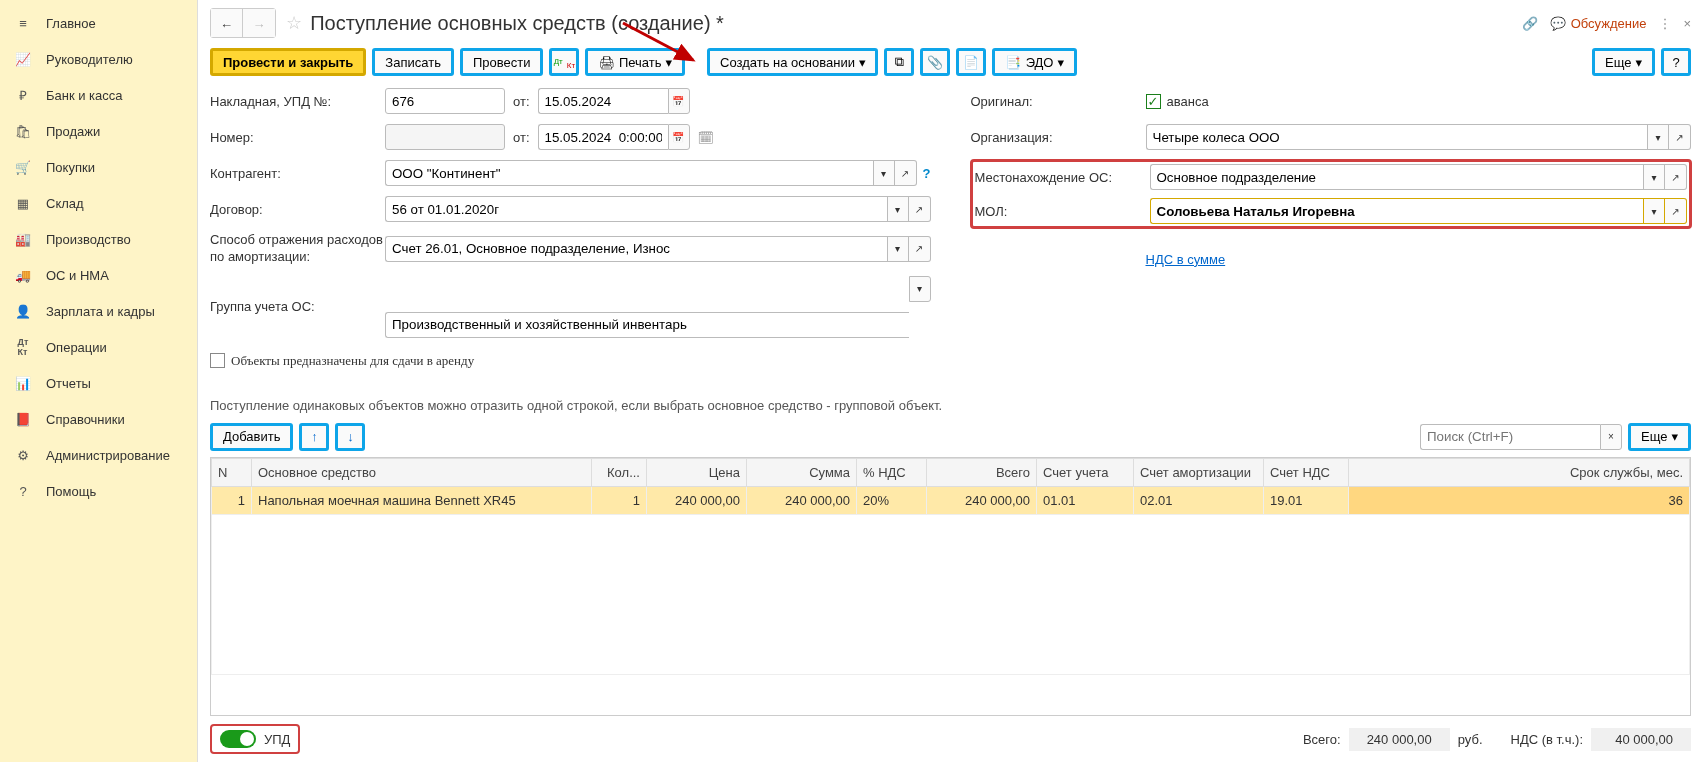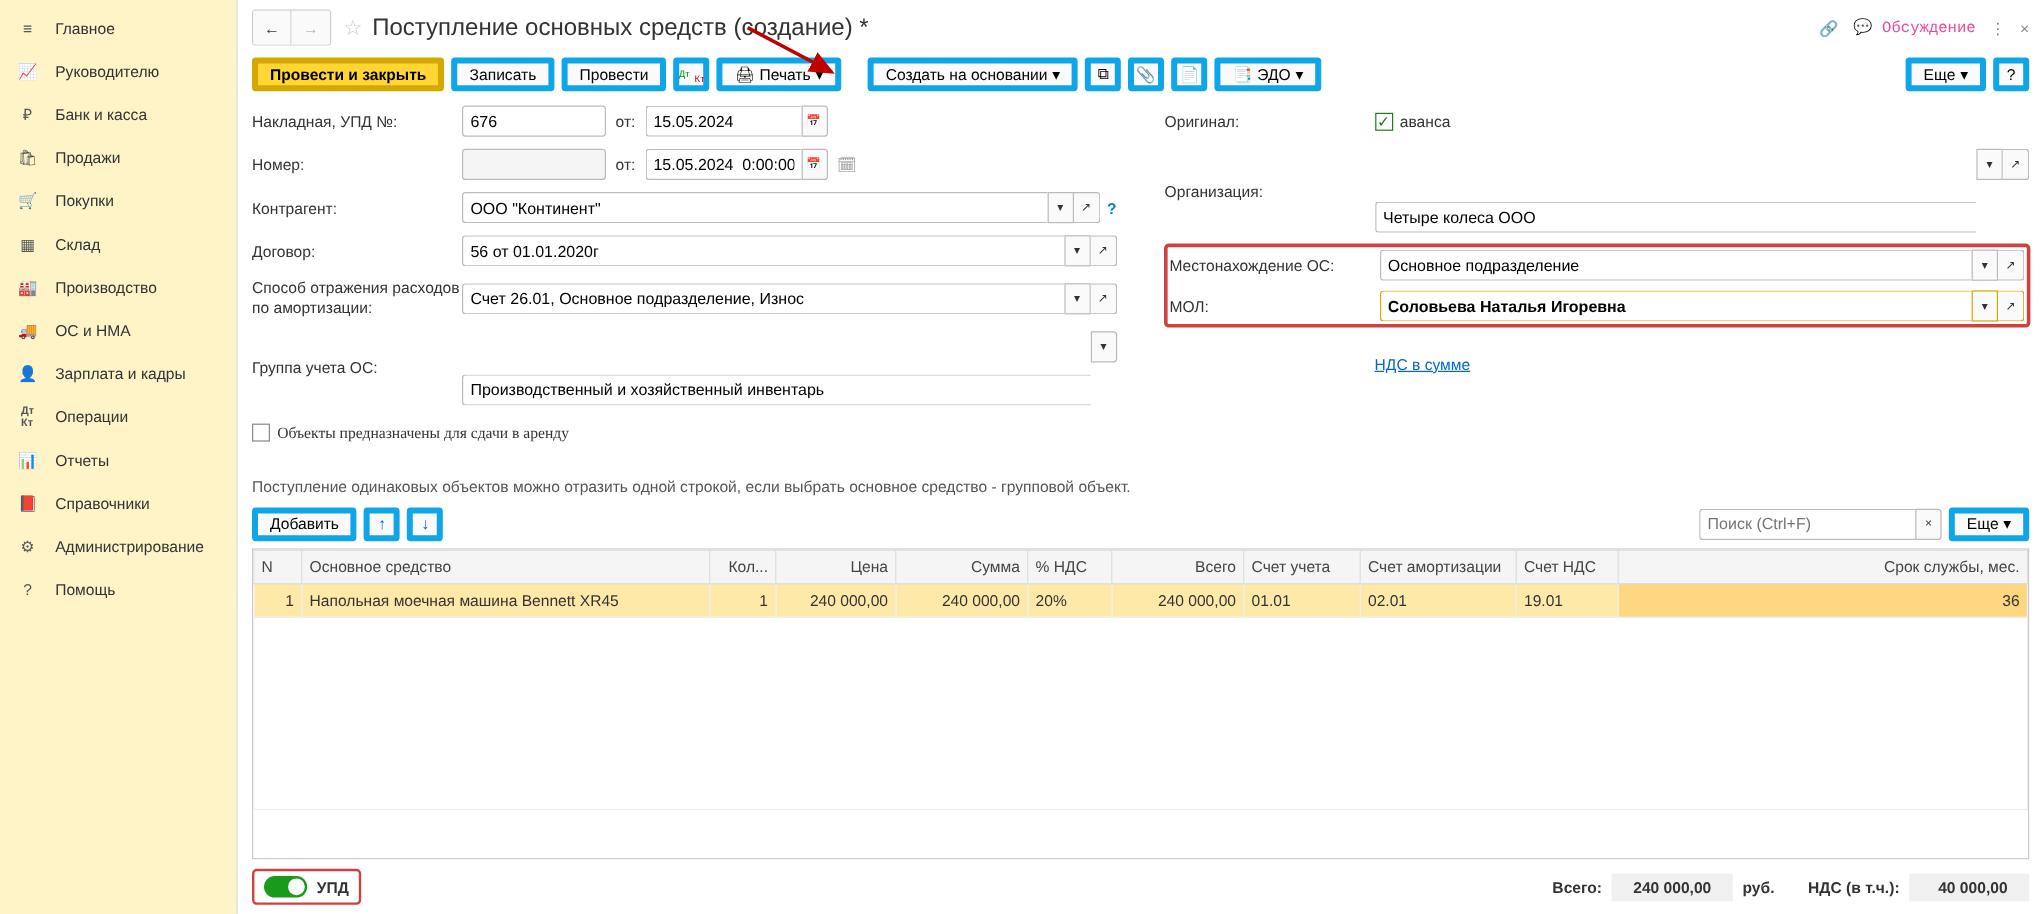--- a/index.html
+++ b/index.html
@@ -16,25 +16,25 @@
 .main { flex: 1; display: flex; flex-direction: column; padding: 8px 12px 0 12px; overflow: hidden; }
 
 
 .titlebar { display: flex; align-items: center; margin-bottom: 10px; }
 .nav-btns { display: flex; border: 1px solid #ccc; border-radius: 3px; margin-right: 10px; }
 .nav-btn { width: 32px; height: 28px; display: flex; align-items: center; justify-content: center; background: #fafafa; cursor: pointer; }
 .nav-btn:first-child { border-right: 1px solid #ccc; }
 .star-icon { margin-right: 8px; color: #ccc; font-size: 18px; }
 .title { font-size: 20px; color: #333; flex: 1; }
 .titlebar-right { display: flex; align-items: center; gap: 12px; }
-.title-link { color: #ec4899; cursor: pointer; font-family: Liberation Mono, monospace; }
+.title-link { color: #c2410c; cursor: pointer; }
 
 
 .toolbar { display: flex; align-items: center; gap: 6px; margin-bottom: 12px; flex-wrap: wrap; }
-.btn { height: 28px; padding: 0 10px; border: 5px solid #0ea5e9; border-radius: 3px; background: #fafafa; display: inline-flex; align-items: center; gap: 4px; cursor: pointer; font-size: 13px; }
+.btn { height: 28px; padding: 0 10px; border: 3px solid #0ea5e9; border-radius: 3px; background: #fafafa; display: inline-flex; align-items: center; gap: 4px; cursor: pointer; font-size: 13px; }
 .btn-primary { background: #ffd633; border-color: #d4a800; font-weight: bold; }
 .btn-icon { width: 30px; padding: 0; justify-content: center; }
 .toolbar-spacer { flex: 1; }
 
 
 .form { display: flex; gap: 40px; margin-bottom: 10px; justify-content: flex-end; }
 .form-col { flex: 1; }
 .form-row { display: flex; align-items: center; margin-bottom: 10px; min-height: 26px; }
 .form-label { width: 175px; color: #333; }
 .form-label-wide { width: 175px; }
@@ -61,21 +61,21 @@
 
 .table-wrap { flex: 1; border: 1px solid #ccc; overflow: auto; }
 table { border-collapse: collapse; width: 100%; font-size: 13px; }
 th { background: #f5f5f5; border: 1px solid #ddd; padding: 6px; text-align: left; font-weight: normal; color: #444; }
 td { border: 1px solid #eee; padding: 6px; }
 tr.selected td { background: #ffe9a8; }
 td.num, th.num { text-align: right; }
 .table-body-spacer { height: 160px; }
 
 
-.footer { display: flex; align-items: center; padding: 8px 0; gap: 32px; font-weight: bold; }
+.footer { display: flex; align-items: center; padding: 8px 0; gap: 32px; }
 .toggle-box { border: 2px solid #d04040; padding: 4px 8px; border-radius: 4px; display: flex; align-items: center; gap: 8px; }
 .toggle { width: 36px; height: 18px; background: #1a9a1a; border-radius: 9px; position: relative; }
 .toggle::after { content: ""; position: absolute; right: 2px; top: 2px; width: 14px; height: 14px; background: #fff; border-radius: 50%; }
 .footer-totals { margin-left: auto; display: flex; align-items: center; gap: 8px; }
 .total-val { background: #f0f0f0; padding: 4px 18px; text-align: right; min-width: 100px; display: inline-block; }
 
 
 .arrow-anno { position: absolute; left: 420px; top: 18px; pointer-events: none; }
 
 .q-mark { color: #0088cc; font-weight: bold; margin-left: 6px; cursor: pointer; }
@@ -248,21 +248,21 @@
 
       <div class="form-col">
         <div class="form-row">
           <span class="form-label-wide">Оригинал:</span>
           <span class="checkbox checked">✓</span>
           <span style="margin-left:6px">аванса</span>
         </div>
         <div class="form-row">
           <span class="form-label-wide">Организация:</span>
           <div class="input-combo" style="flex:1">
-            <input class="input" style="flex: 1 1 0%; margin-top: 44px;" value="Четыре колеса ООО">
+            <input class="input" style="flex: 1 1 0%;" value="Четыре колеса ООО">
             <div class="input-btn">▾</div>
             <div class="input-btn">↗</div>
           </div>
         </div>
         <div class="highlight-red-box" style="border:2px solid #d04040;border-radius:3px;padding:2px;margin-bottom:18px">
           <div class="form-row" style="margin-bottom:8px">
             <span class="form-label-wide">Местонахождение ОС:</span>
             <div class="input-combo" style="flex:1">
               <input class="input" style="flex: 1 1 0%;" value="Основное подразделение">
               <div class="input-btn">▾</div>

